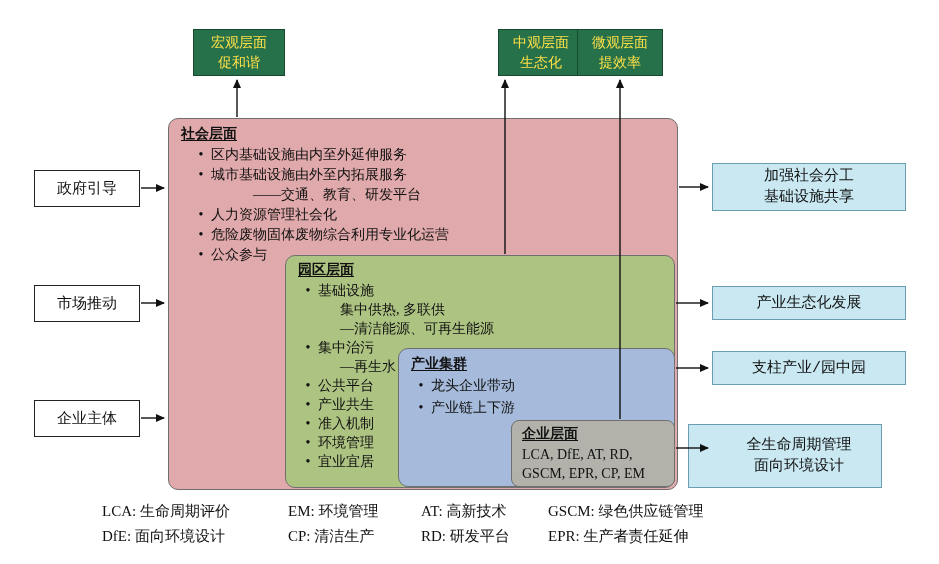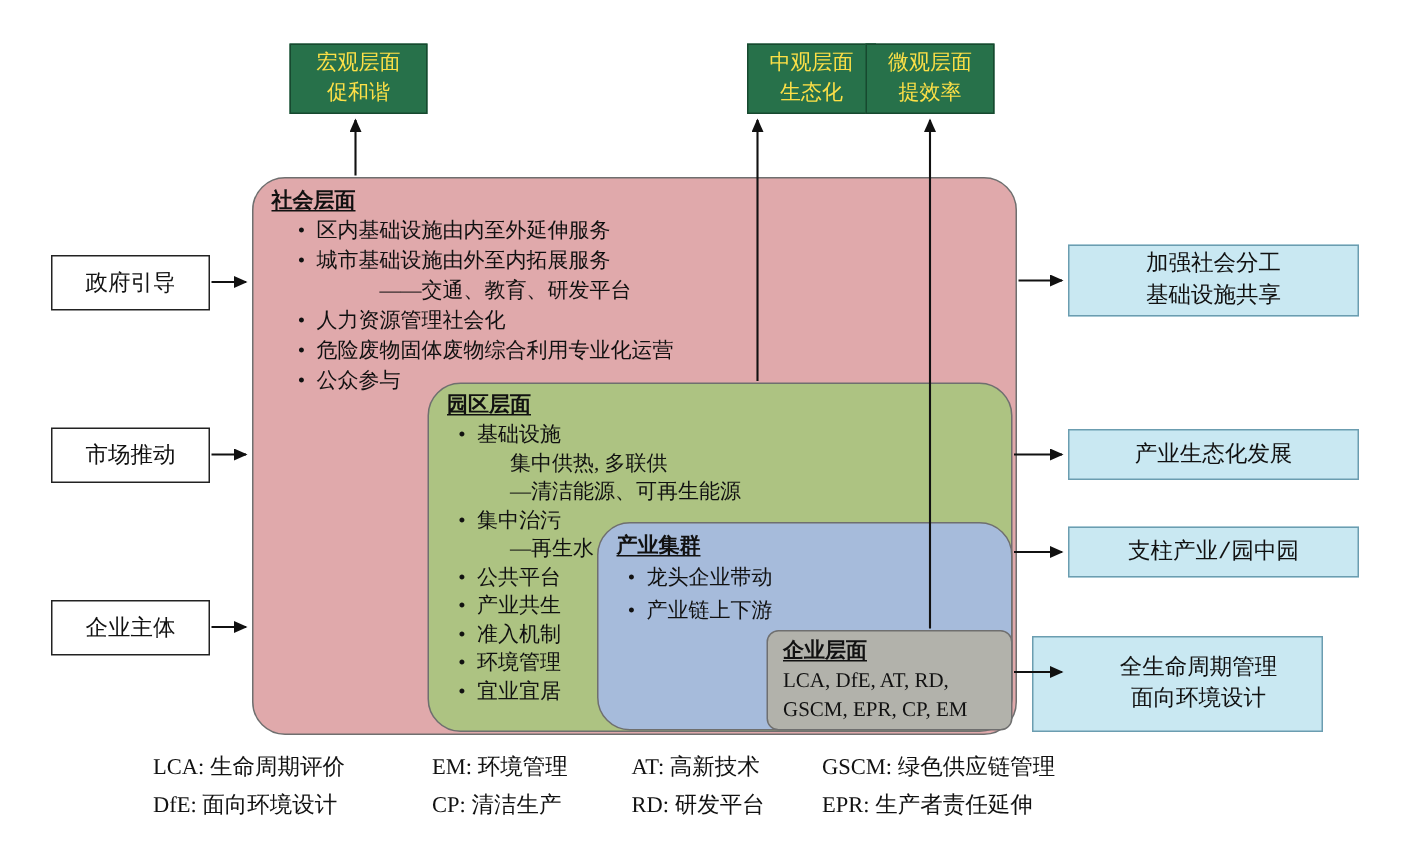--- a/index.html
+++ b/index.html
@@ -13,21 +13,21 @@
             color:#fde047; display:flex; flex-direction:column; align-items:center; justify-content:center;
             font-size:14px; line-height:20px; z-index:30; text-align:center; }
 
   .leftbox { position:absolute; width:106px; height:37px; background:#ffffff; border:1px solid #222222;
              display:flex; align-items:center; justify-content:center; font-size:15px; z-index:30; }
 
   .rightbox { position:absolute; width:194px; background:#c9e8f2; border:1px solid #6b9db0;
               display:flex; flex-direction:column; align-items:center; justify-content:center;
               font-size:15px; line-height:21px; z-index:30; text-align:center;font-family:Liberation Mono, monospace; }
 
-  .layer { position:absolute; border:1px solid #6f6f6f; border-radius:22px; font-size:14px; }
+  .layer { position:absolute; border:1px solid #6f6f6f; border-radius:10px; font-size:14px; }
   .ltitle { font-weight:bold; text-decoration:underline; text-underline-offset:2px; display:inline-block; margin-bottom:2px; }
 
   .society    { left:168px; top:118px; width:510px; height:372px; background:#e0a9ab; padding:6px 0 0 12px; z-index:10; }
   .park       { left:285px; top:255px; width:390px; height:233px; background:#adc382; padding:5px 0 0 12px; z-index:11; }
   .cluster    { left:398px; top:348px; width:277px; height:139px; background:#a6bbdb; padding:6px 0 0 12px; z-index:12; }
   .enterprise { left:511px; top:420px; width:164px; height:67px;  background:#b2b2ab; border-radius:8px; padding:4px 0 0 10px; z-index:13; }
 
   .list { padding-left:10px; }
   .park .list { padding-left:0; }
   .cluster .list { padding-left:0; }

